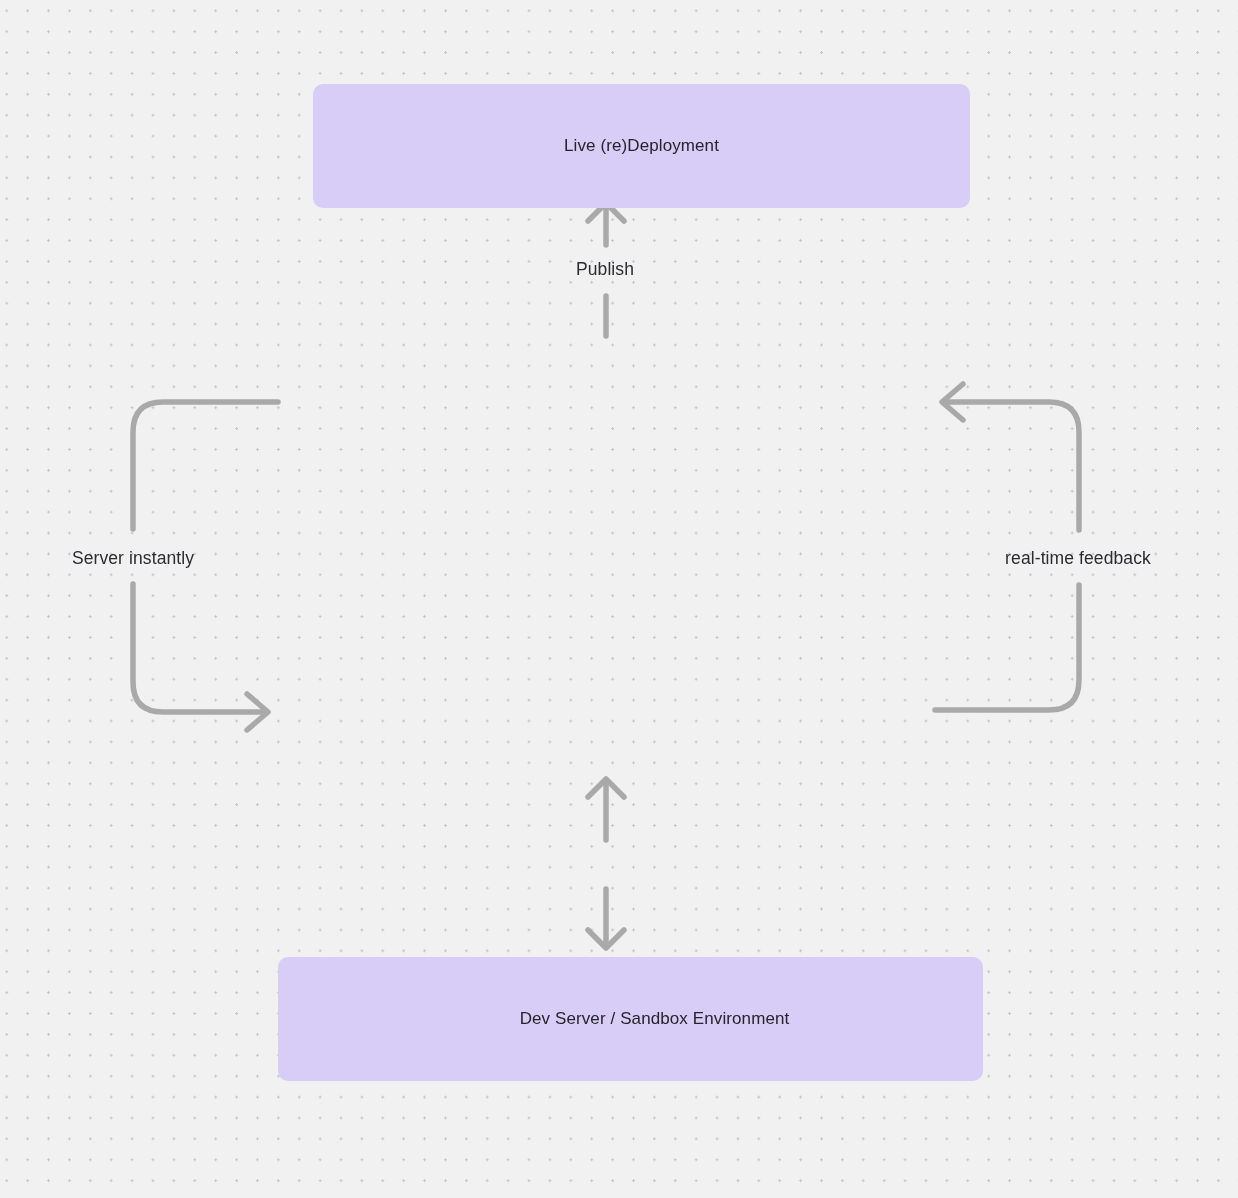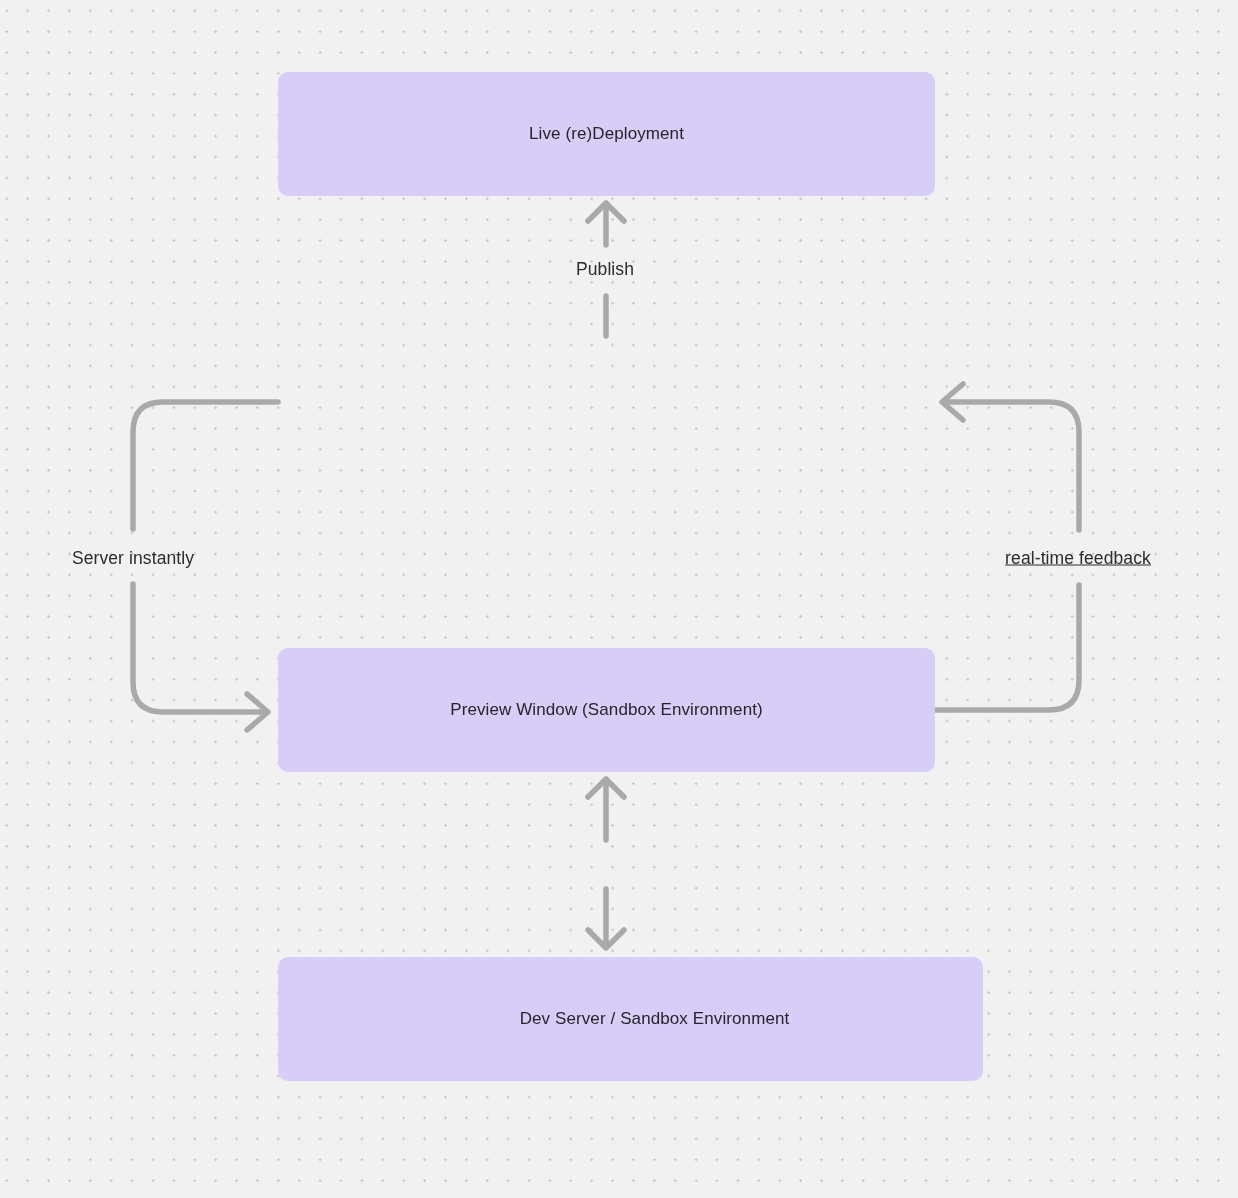--- a/index.html
+++ b/index.html
@@ -24,36 +24,36 @@
     height: 124px;
     background: #d7cdf7;
     border-radius: 10px;
     display: flex;
     align-items: center;
     justify-content: center;
     font-size: 17px;
     color: #26252b;
     letter-spacing: 0.1px;
   }
-  #node-live      { top: 72px;  }
+  #node-live      { top: 84px; margin-left: 35px;  }
   #node-editor    { top: 339px; }
   #node-preview   { top: 648px; }
   #node-devserver { top: 957px; padding-left: 48px; }
 
   .edge-label {
     position: absolute;
     transform: translate(-50%, -50%);
     white-space: nowrap;
     font-size: 17.5px;
     color: #2b2b31;
     letter-spacing: 0.1px;
   }
   #label-publish  { left: 605px;  top: 269px; text-align: center; }
   #label-updates  { left: 133px;  top: 558px; }
-  #label-feedback { left: 1078px; top: 558px; text-decoration: underline; }
+  #label-feedback { left: 1078px; top: 558px; }
   #label-spunup   { left: 606px;  top: 866px; }
 
   svg#connectors {
     position: absolute;
     left: 0;
     top: 0;
     pointer-events: none;
   }
   svg#connectors path {
     fill: none;
@@ -94,23 +94,20 @@
       <path d="M 606 889 L 606 944"></path>
       <path d="M 588 930 L 606 948 L 624 930"></path>
     </g>
   </svg>
 
   <div class="node" id="node-live">
     <span>Live (re)Deployment</span>
   </div>
 
 
-  <div class="node" id="node-preview">
-    <span>Preview Window (Sandbox Environment)</span>
-  </div>
 
   <div class="node" id="node-devserver">
     <span>Dev Server / Sandbox Environment</span>
   </div>
 
   <div class="edge-label" id="label-publish">Publish</div>
 
   <div class="edge-label" id="label-updates">Server instantly</div>
 
   <div class="edge-label" id="label-feedback">real-time feedback</div>

